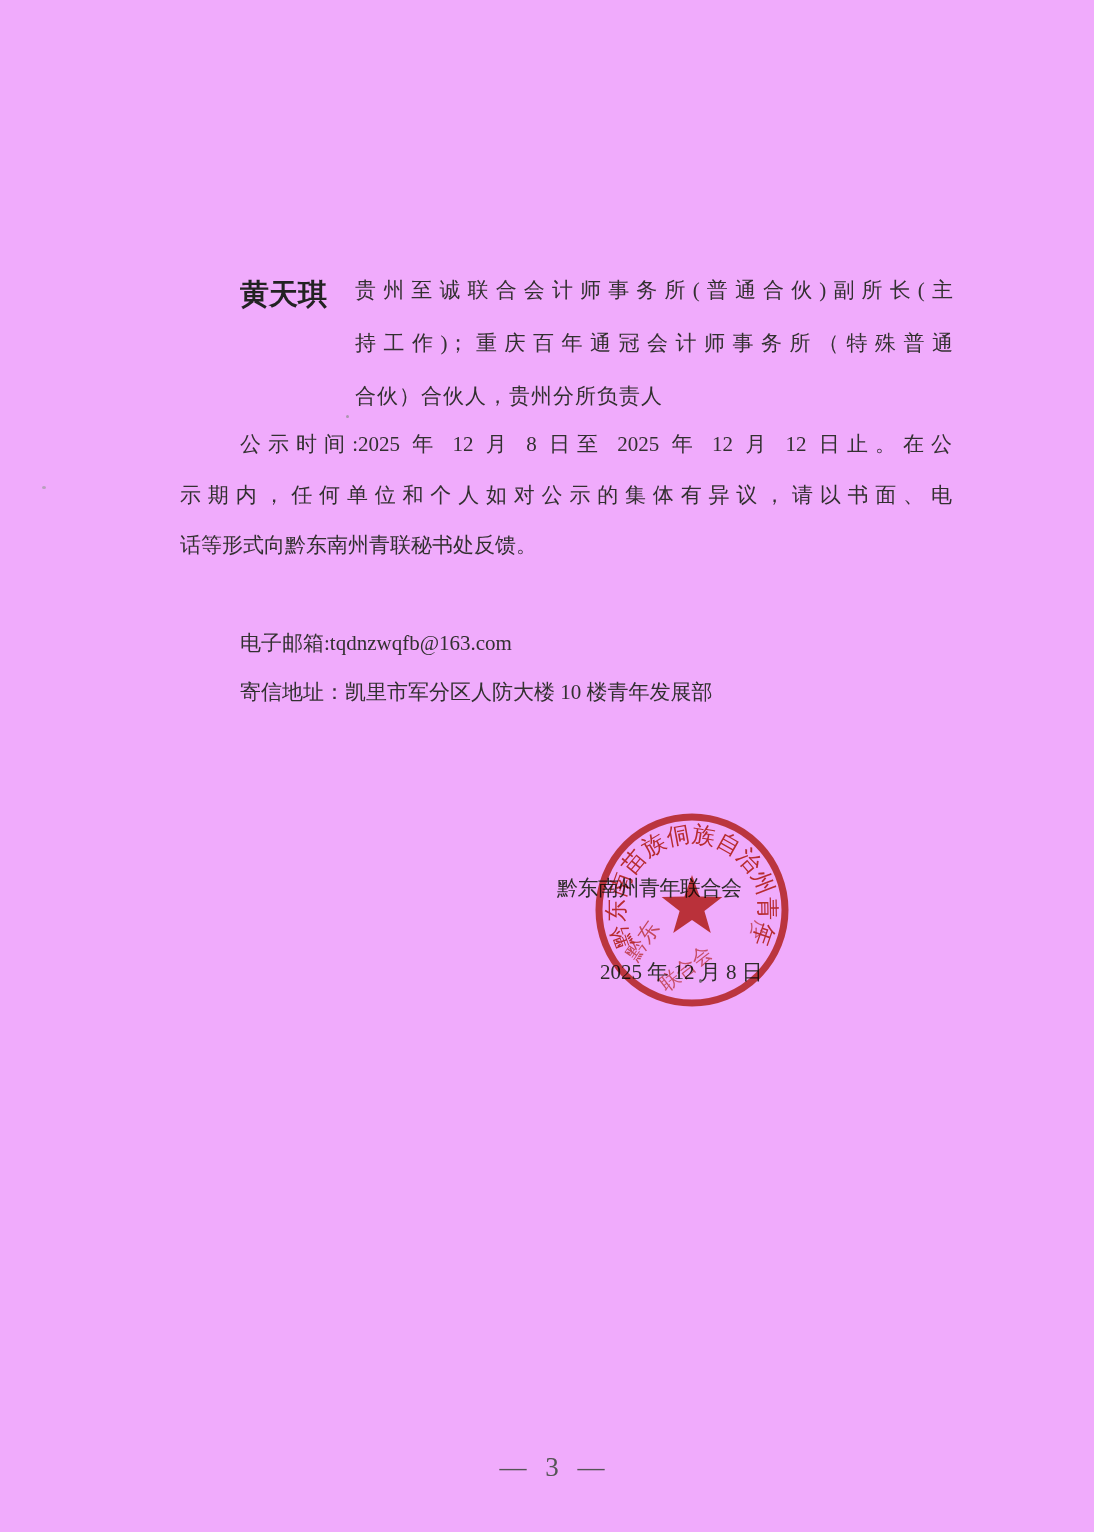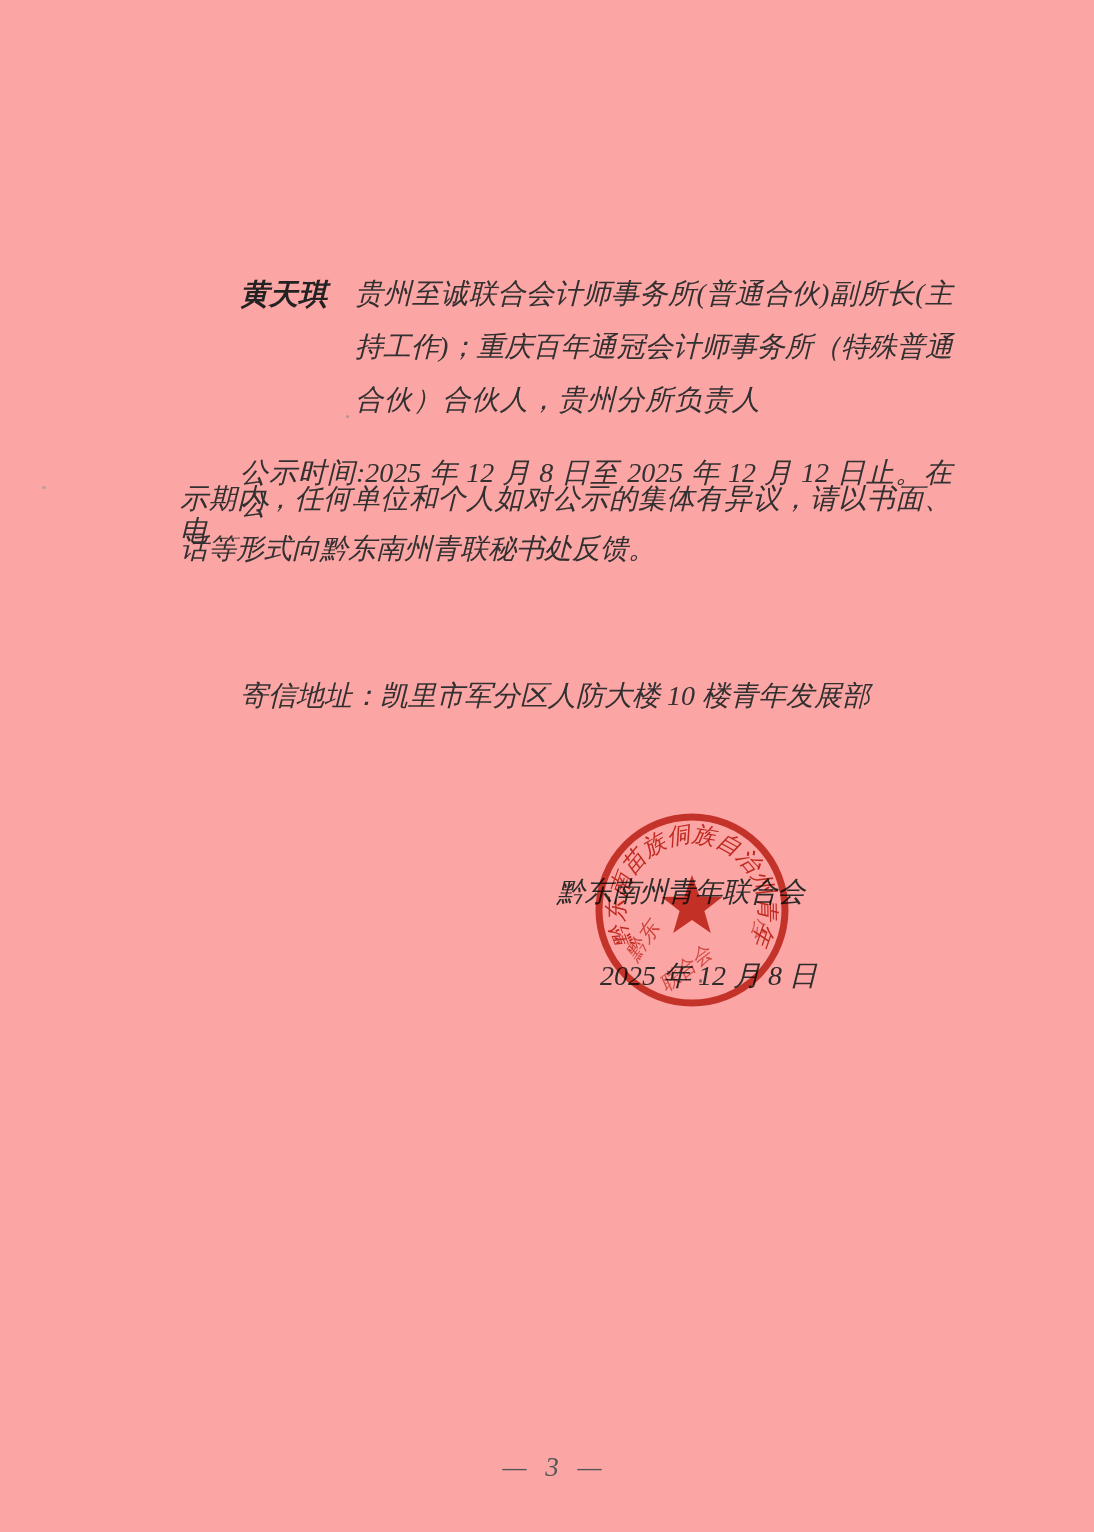--- a/index.html
+++ b/index.html
@@ -1,28 +1,27 @@
 <!DOCTYPE html>
 <html><head>
 <meta charset="utf-8">
 <style>
   html,body { margin:0; padding:0; background:#d8d8d8; }
   .page {
     position:relative;
     width:1094px; height:1532px;
     margin:0 auto;
-    background:#fca5a5;
+    background:#f0abfc;
     overflow:hidden;
     font-family:"Liberation Serif","DejaVu Serif",serif;
     color:#323030;
-    font-style:italic;
   }
   .line {
     position:absolute;
-    font-size:28px;
+    font-size:21px;
     line-height:1.15;
     white-space:pre;
   }
   .just {
     white-space:normal;
     text-align:justify;
     text-align-last:justify;
   }
   .name {
     font-family:"Liberation Sans","DejaVu Sans",sans-serif;
@@ -56,24 +55,25 @@
 </head>
 <body>
 
 <div class="page">
 
   <div class="line name" style="top:278px; left:240px; width:94px;">黄天琪</div>
   <div class="line just" style="top:278px; left:355px; width:598px;">贵州至诚联合会计师事务所(普通合伙)副所长(主</div>
   <div class="line just" style="top:331px; left:355px; width:598px;">持工作)；重庆百年通冠会计师事务所（特殊普通</div>
   <div class="line" style="top:384px; left:355px; letter-spacing:1px;">合伙）合伙人，贵州分所负责人</div>
 
-  <div class="line just" style="top:457px; left:240px; width:712px;">公示时间:2025 年 12 月 8 日至 2025 年 12 月 12 日止。在公</div>
+  <div class="line just" style="top:432px; left:240px; width:712px;">公示时间:2025 年 12 月 8 日至 2025 年 12 月 12 日止。在公</div>
   <div class="line" style="top:533px; left:180px;">话等形式向黔东南州青联秘书处反馈。</div>
   <div class="line just" style="top:483px; left:180px; width:772px;">示期内，任何单位和个人如对公示的集体有异议，请以书面、电</div>
 
+  <div class="line" style="top:631px; left:240px;">电子邮箱:tqdnzwqfb@163.com</div>
   <div class="line" style="top:680px; left:240px;">寄信地址：凯里市军分区人防大楼 10 楼青年发展部</div>
 
   <div class="line sig" style="top:876px; left:545px; letter-spacing:-0.5px;margin-left:12px;">黔东南州青年联合会</div>
   <div class="line sig" style="top:960px; left:600px;">2025 年 12 月 8 日</div>
 
   <svg class="seal" viewBox="0 0 200 200">
 
     <circle cx="100" cy="100" r="93" fill="none" stroke="#bf3322" stroke-width="7" opacity="0.92"></circle>
 
     <path id="sealArc" d="M 41.1 134 A 68 68 0 1 1 158.9 134" fill="none"></path>

